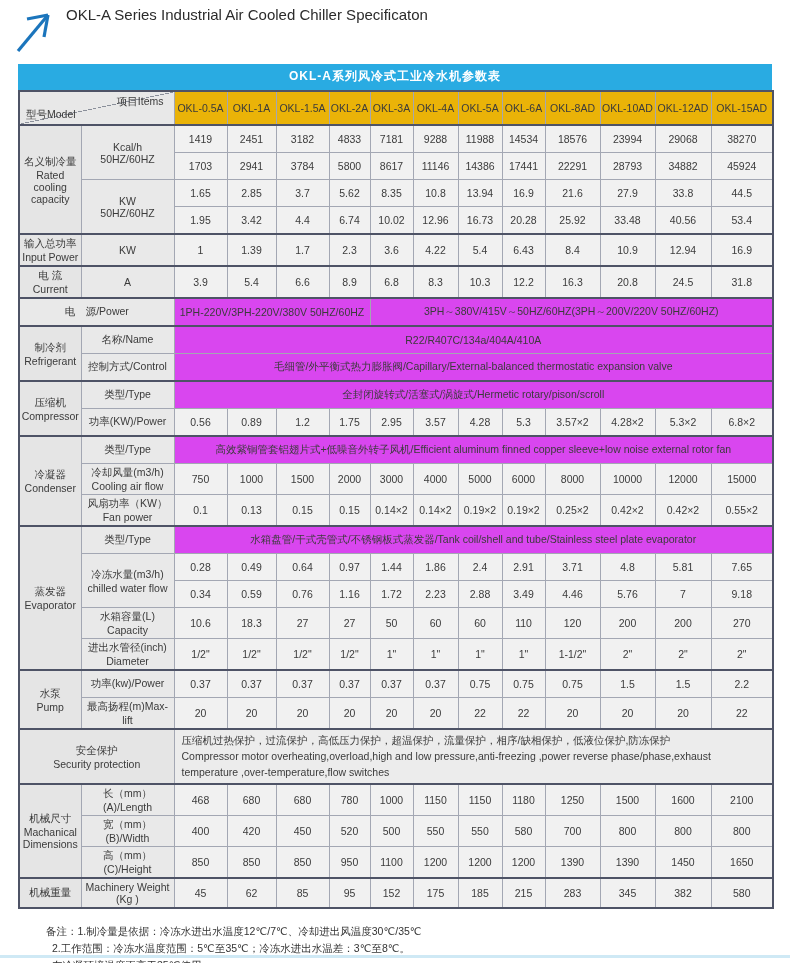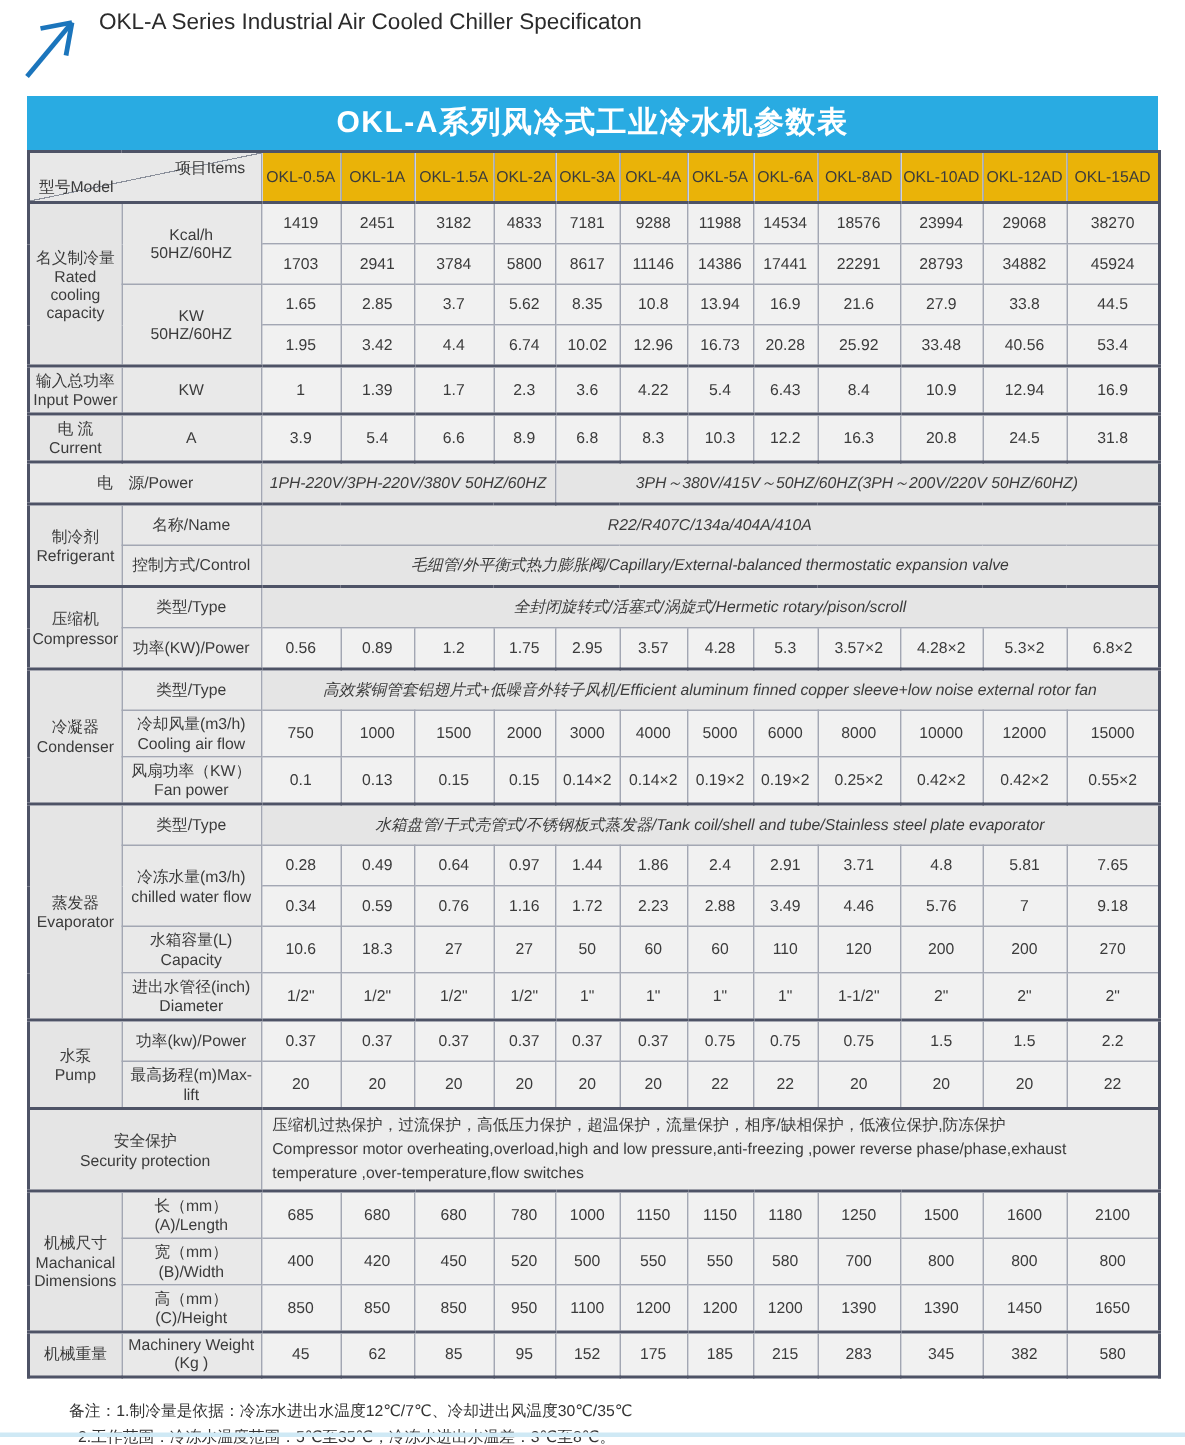--- a/index.html
+++ b/index.html
@@ -12,34 +12,34 @@
   .page-header { display:flex; align-items:flex-start; padding:6px 0 2px 10px; height:56px; }
   .logo { width:52px; height:52px; flex:0 0 52px; }
   .titles { padding-left:4px; }
   .title-zh { font-size:23px; font-weight:700; letter-spacing:1px; color:#2b2b2b; line-height:1.15; }
   .title-en { font-size:15px; font-weight:500; color:#2b2b2b; line-height:1.2; }
 
   
   .table-wrap { margin-left:18px; width:754px; }
   .caption {
     background:#29abe2; color:#ffffff; text-align:center;
-    font-size:20px; font-weight:700; padding:4px 0 5px 0; letter-spacing:1px;
+    font-size:12px; font-weight:700; padding:4px 0 5px 0; letter-spacing:1px;
   }
   table { border-collapse:collapse; table-layout:fixed; width:754px; font-size:10.5px; }
   table { border:2px solid #4e5366; }
   th, td {
     border:1px solid #a3a7b3; text-align:center; vertical-align:middle;
     padding:2px 1px; height:22px; color:#3b3b3b; font-weight:400;
     overflow:hidden; word-wrap:break-word;
   }
   thead th { background:#eab308; height:24px; font-size:10.5px; }
   td.cat  { background:#e5e5e5; white-space:pre-line; }
   td.item { background:#e9e9e9; white-space:pre-line; }
   td.data { background:#f1f1f1; }
-  td.span { background:#e5e5e5;font-style:italic; }
+  td.span { background:#d946ef; }
   td.sectext { background:#ececec; text-align:left; white-space:pre-line; padding:3px 7px; line-height:1.5; }
   tr.sec td, tr.sec th { border-top:2px solid #4e5366; }
 
   
   th.corner {
     position:relative; padding:4px;
     background-color:#e8e8e8;
     background-image:linear-gradient(to bottom right, transparent 49.4%, #8a8f9a 49.4%, #8a8f9a 50.6%, transparent 50.6%);
   }
   .corner-model { position:absolute; left:6px; bottom:2px; font-size:10.5px; }
@@ -386,21 +386,21 @@
           <td colspan="2" class="cat">安全保护
 Security protection</td>
           <td colspan="12" class="sectext">压缩机过热保护，过流保护，高低压力保护，超温保护，流量保护，相序/缺相保护，低液位保护,防冻保护
 Compressor motor overheating,overload,high and low pressure,anti-freezing ,power reverse phase/phase,exhaust temperature ,over-temperature,flow switches</td>
         </tr>
         <tr class="sec">
           <td rowspan="3" class="cat">机械尺寸
 Machanical
 Dimensions</td>
           <td class="item">长（mm）(A)/Length</td>
-          <td class="data">685</td>
+          <td class="data">468</td>
           <td class="data">680</td>
           <td class="data">680</td>
           <td class="data">780</td>
           <td class="data">1000</td>
           <td class="data">1150</td>
           <td class="data">1150</td>
           <td class="data">1180</td>
           <td class="data">1250</td>
           <td class="data">1500</td>
           <td class="data">1600</td>

